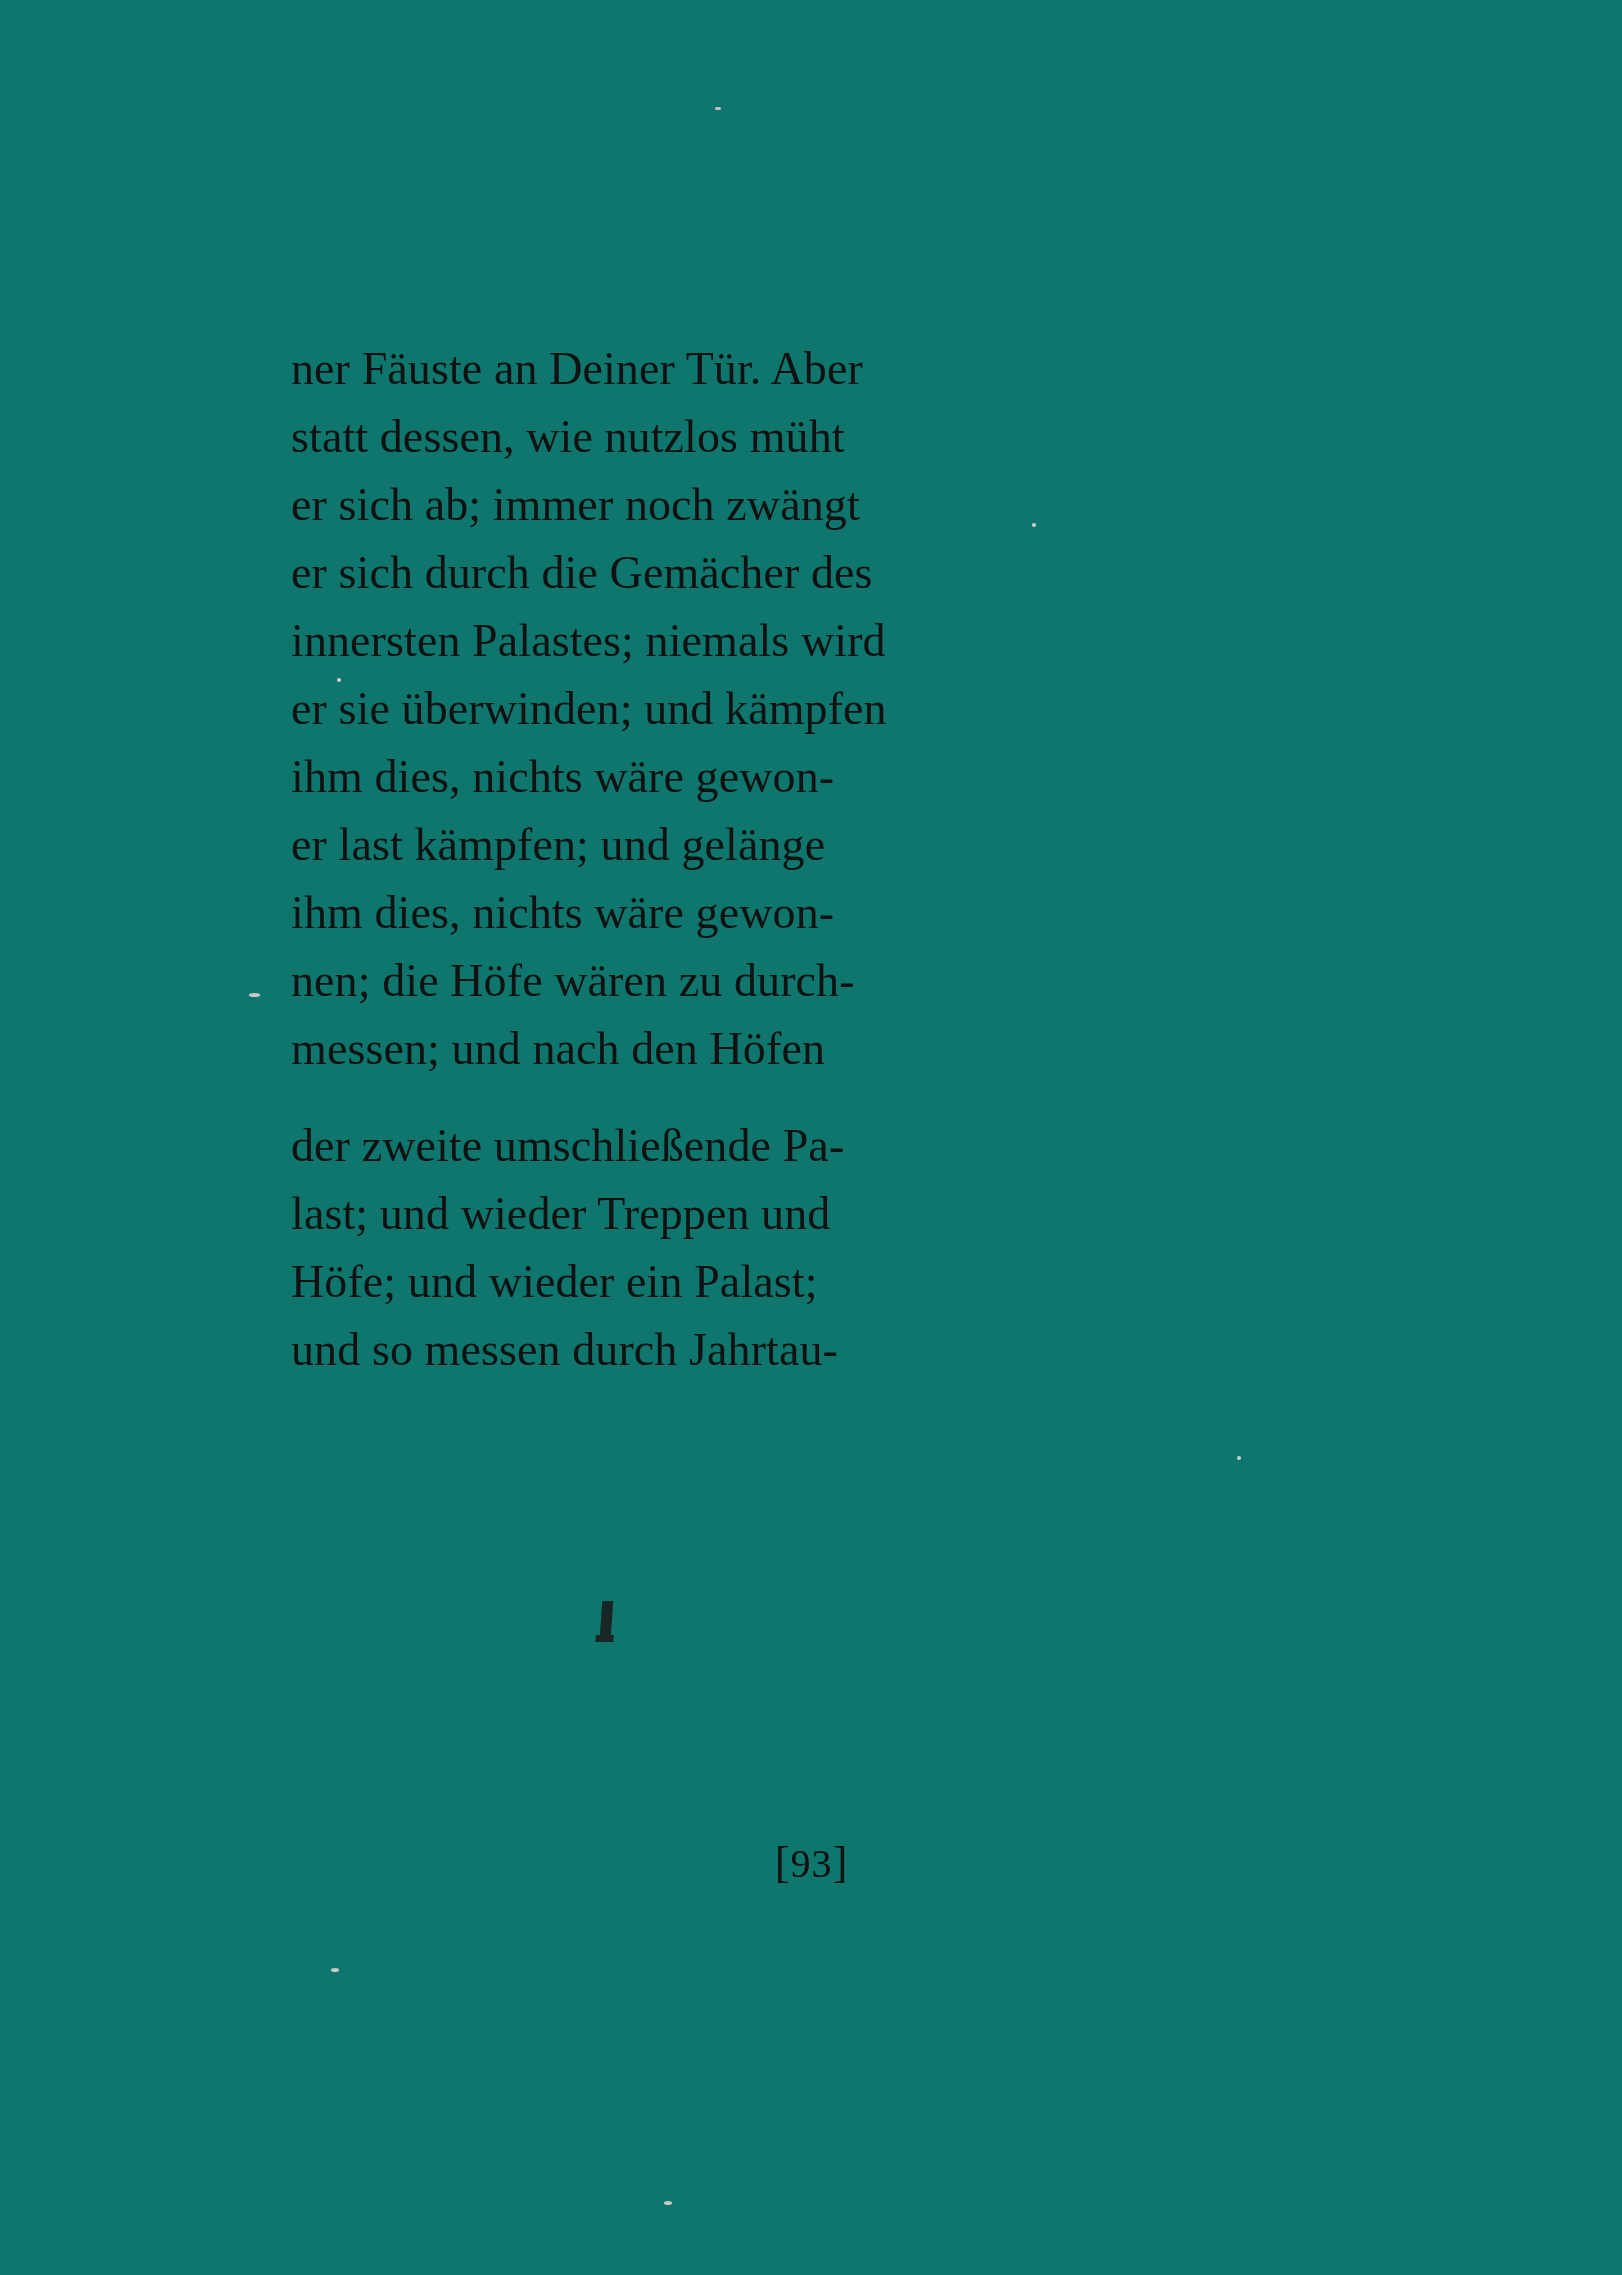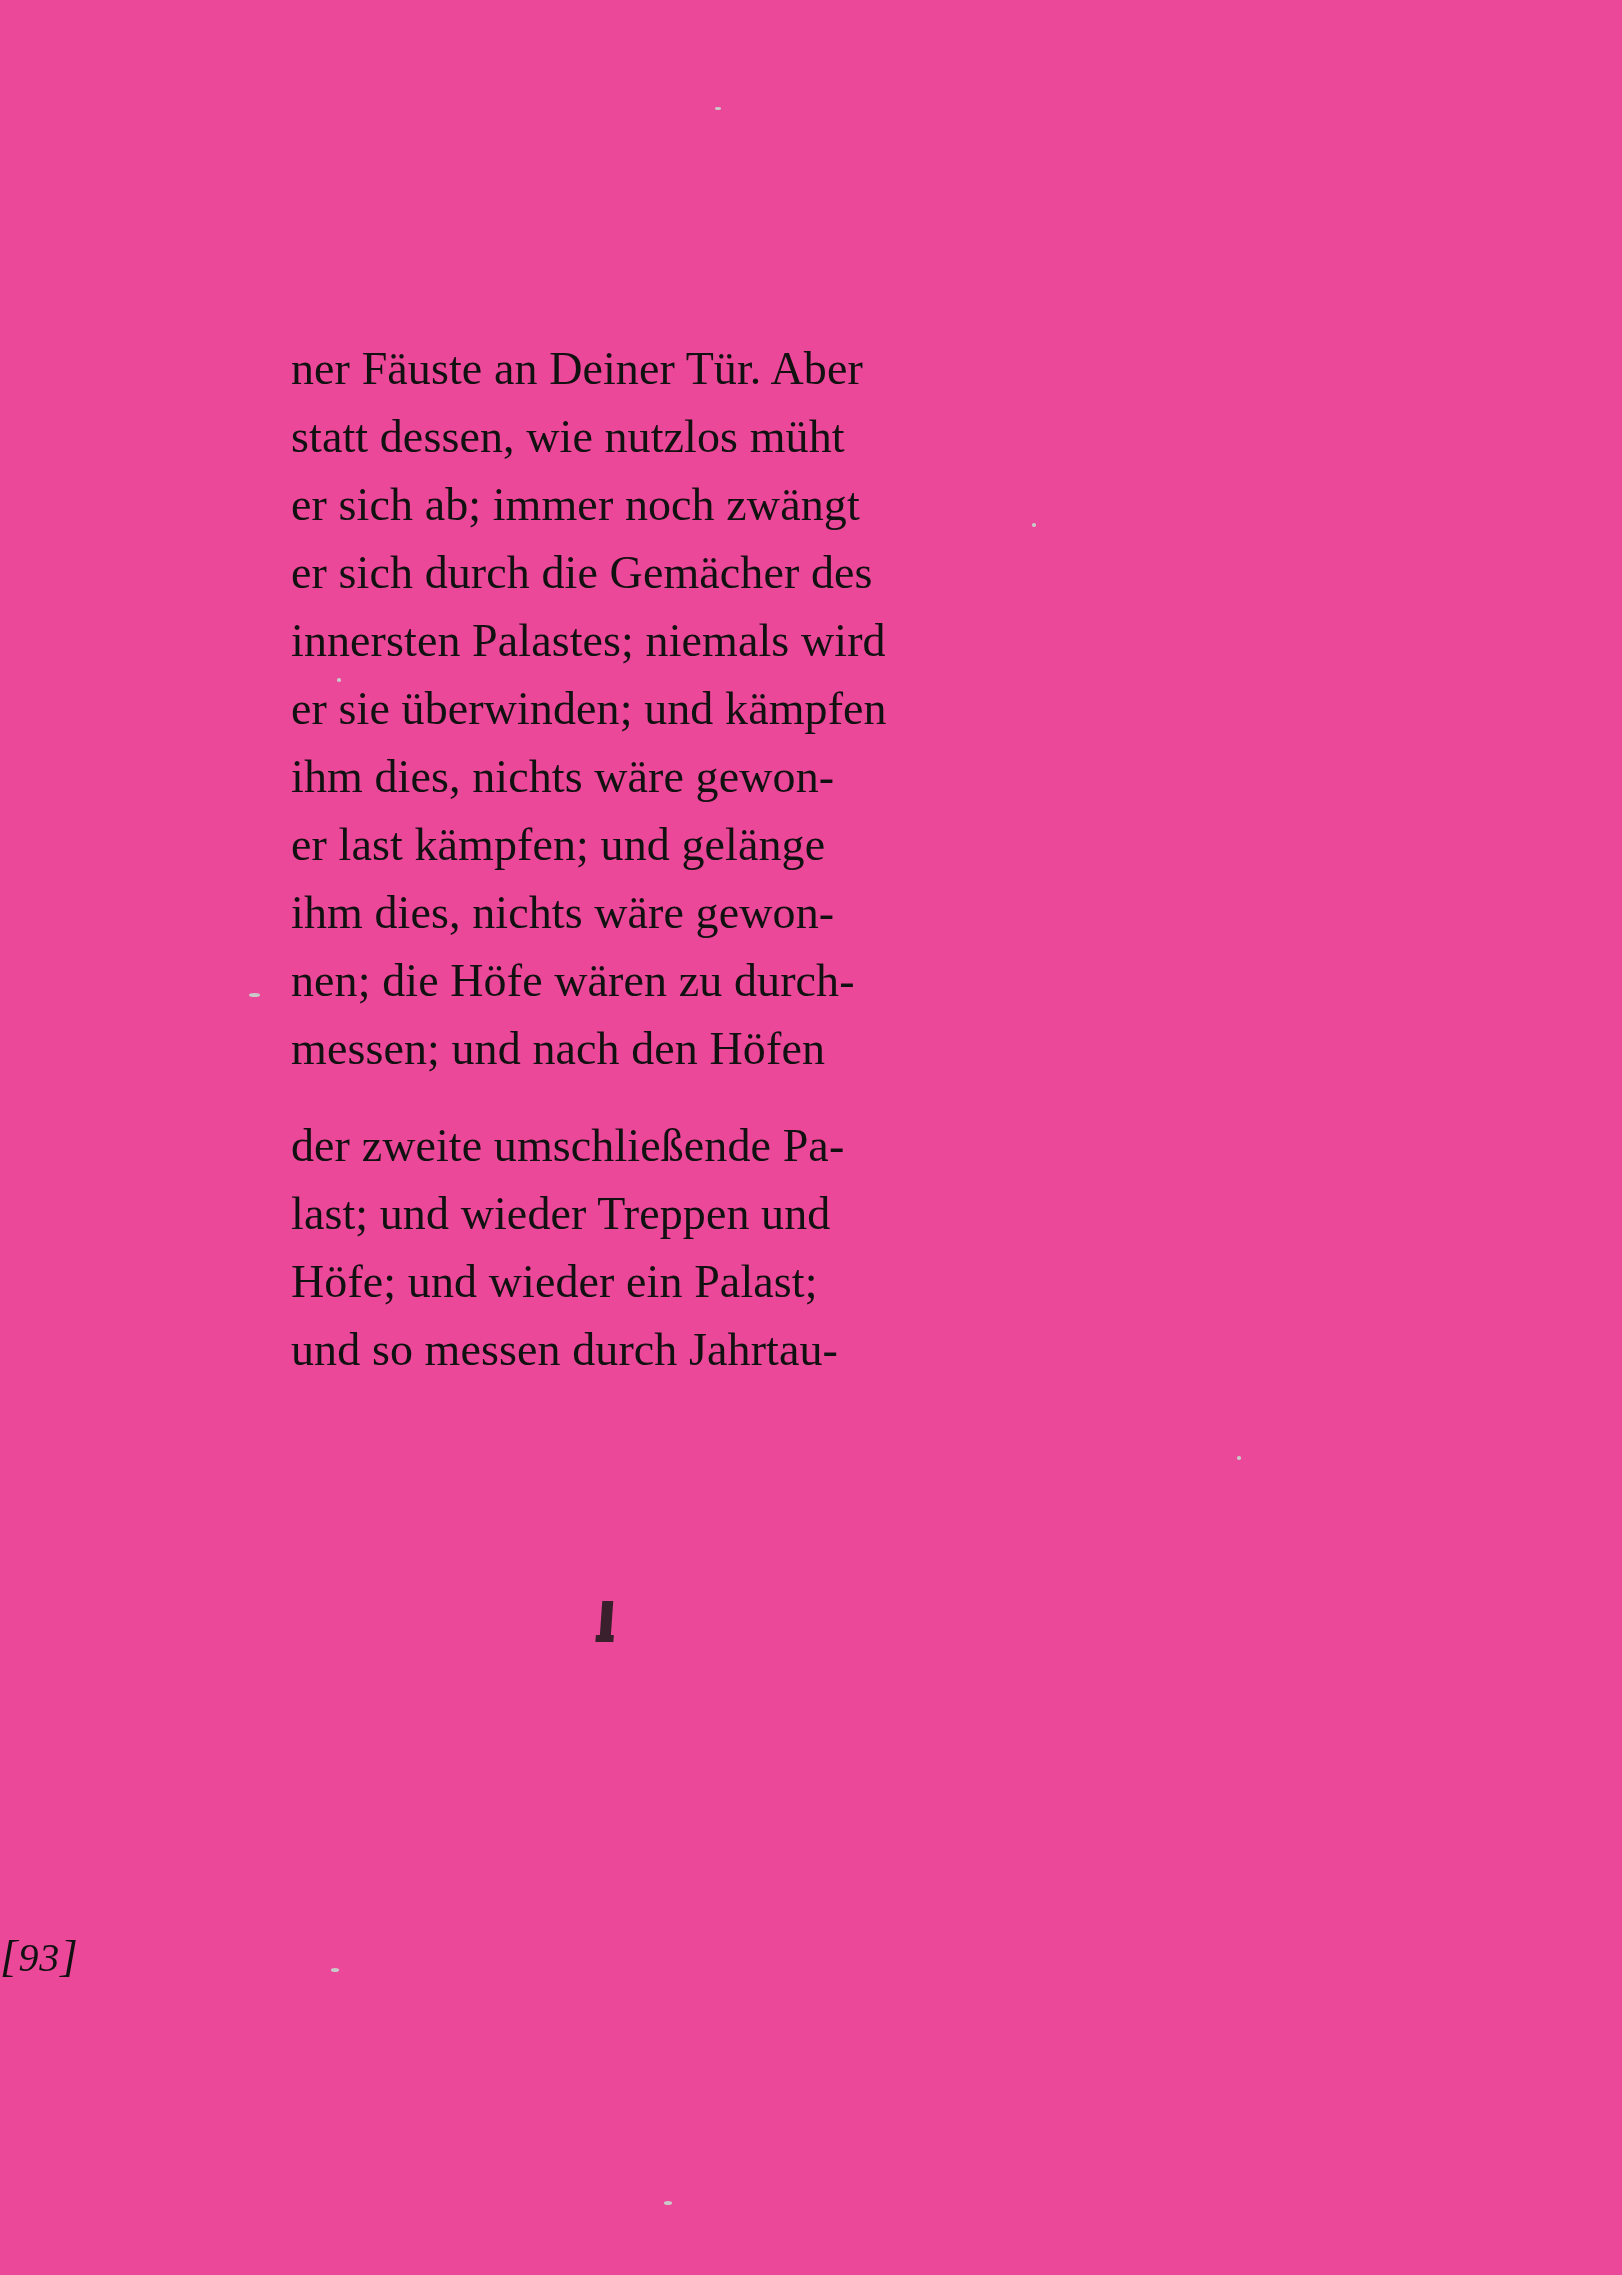--- a/index.html
+++ b/index.html
@@ -12,21 +12,21 @@
     height: 2275px;
     position: relative;
     font-family: "Liberation Serif", "DejaVu Serif", serif;
     color: #111111;
     overflow: hidden;
   }
 
   .page {
     position: absolute;
     inset: 0;
-    background: #ec4899;
+    background: #0f766e;
   }
 
   
   .speck {
     position: absolute;
     background: #c9c9c9;
     border-radius: 50%;
   }
   .speck.s1 { left: 715px;  top: 107px; width: 6.3px;  height: 2.7px; }
   .speck.s2 { left: 337px;  top: 678px; width: 3.6px;  height: 3.6px; }
@@ -51,24 +51,24 @@
   .text-block .line {
     display: block;
     white-space: nowrap;
     position: relative;
   }
 
   .folio {
     position: absolute;
     left: 0;
     right: 0;
-    top: 1930px;
+    top: 1836px;
+    text-align: center;
     font-size: 45px;
     letter-spacing: 0.9px;
-    font-style: italic;
   }
 
   .folio .num {
     font-size: 40px;
   }
 
   
   .ink-mark {
     position: absolute;
     left: 601px;

